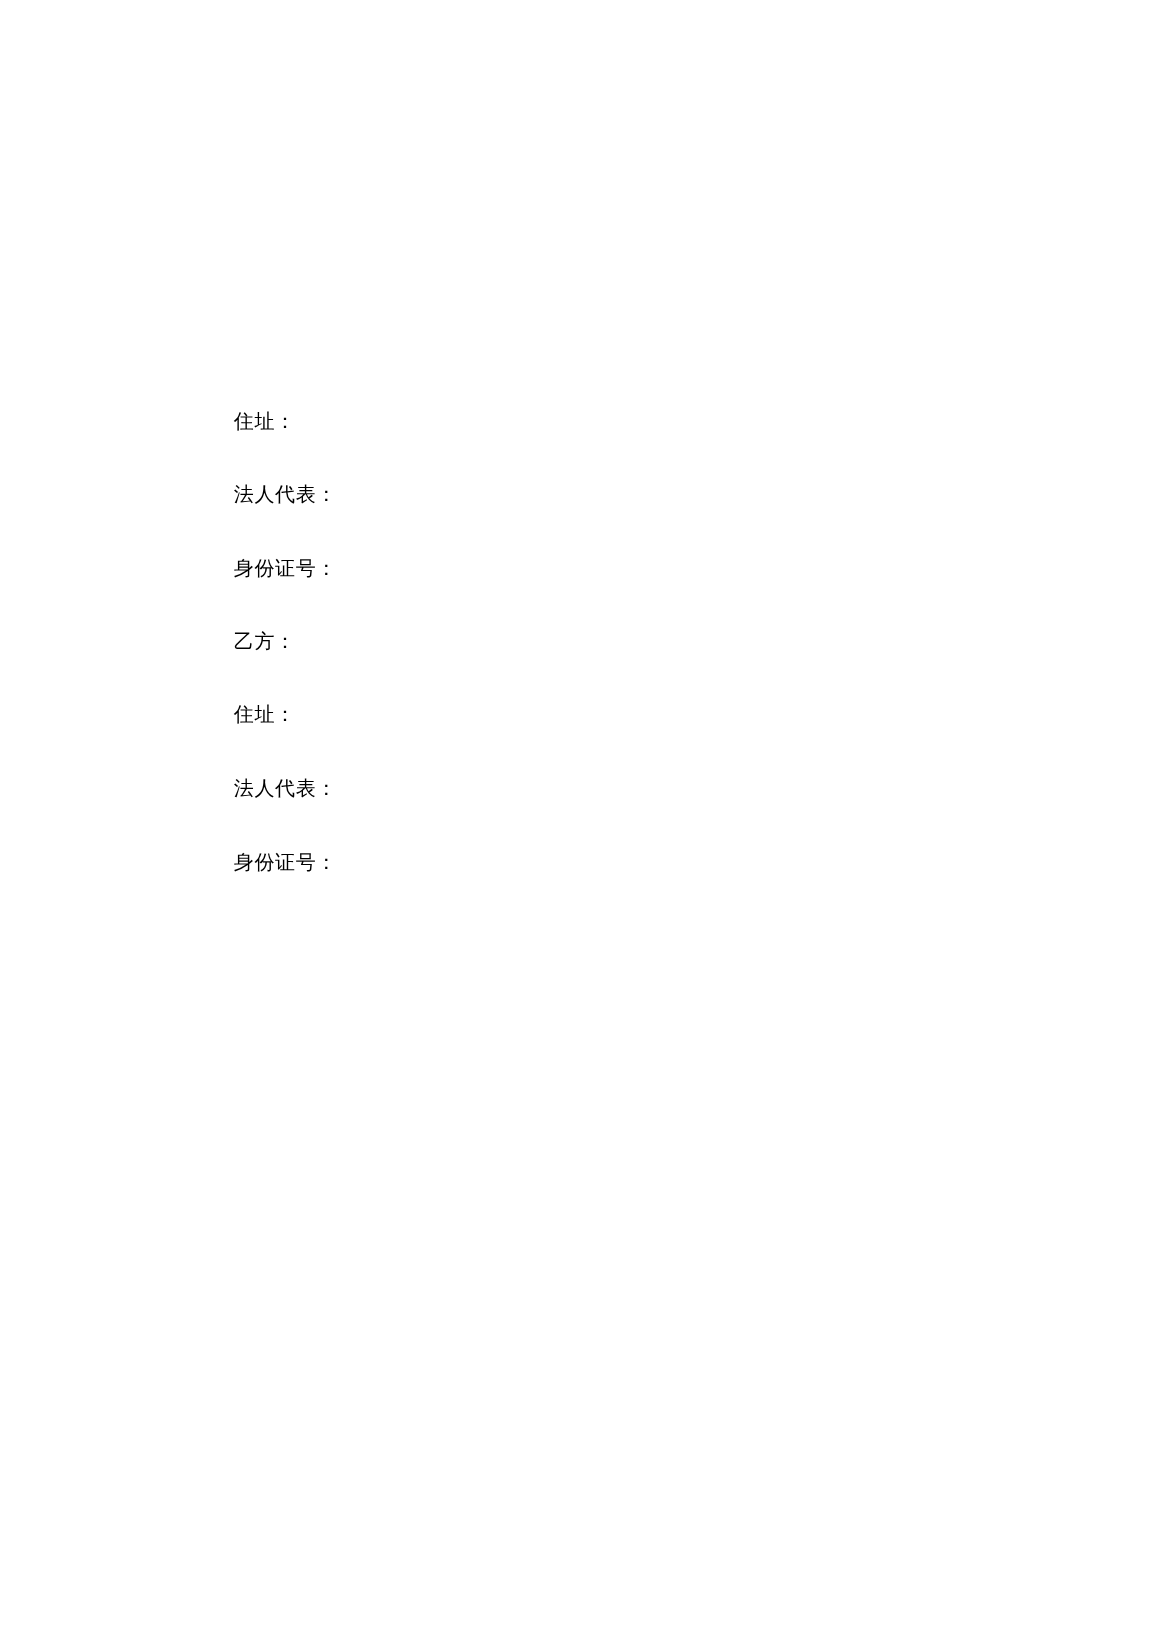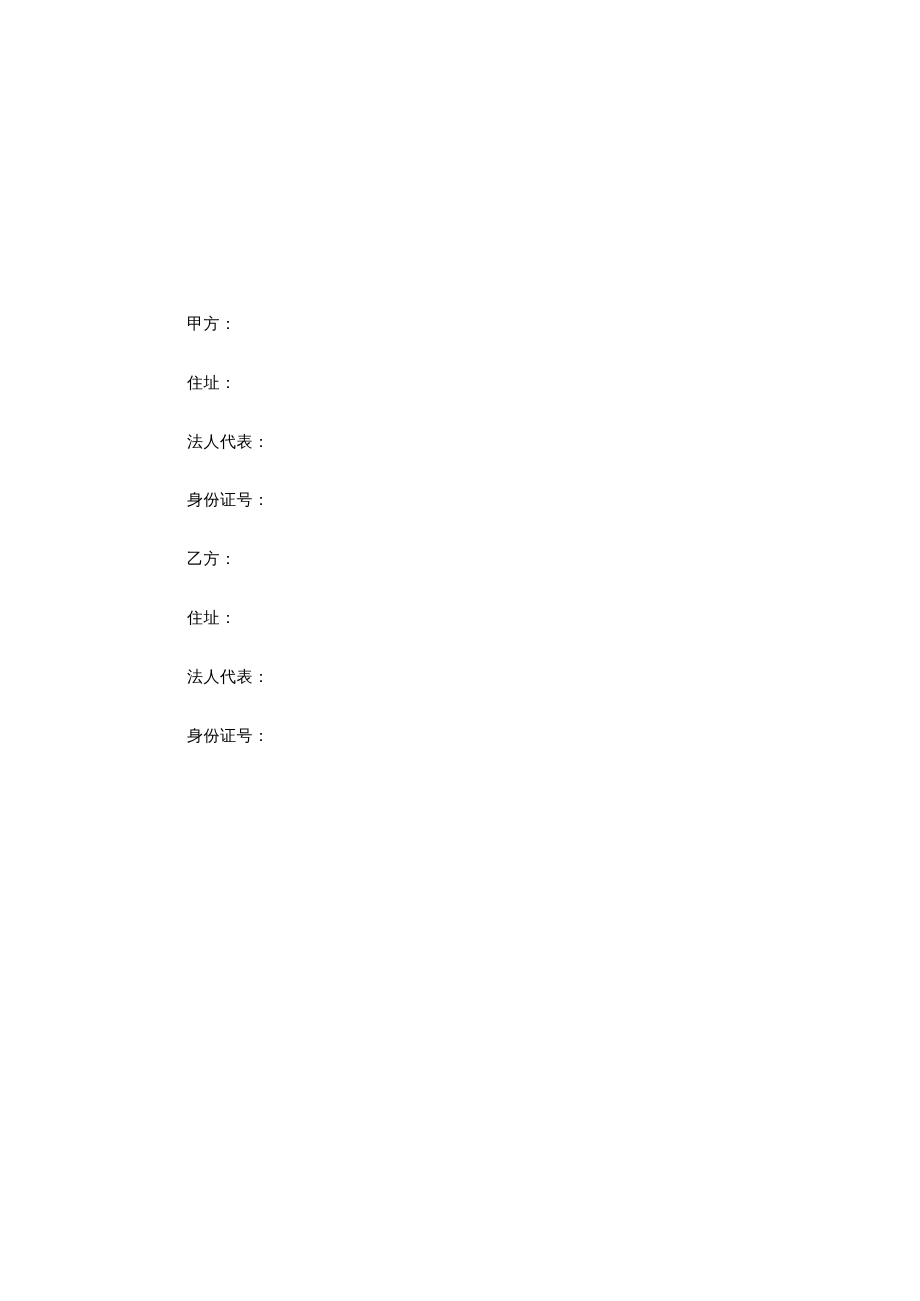--- a/index.html
+++ b/index.html
@@ -37,21 +37,20 @@
     }
     .spacer {
       height: 14px;
     }
   </style>
 </head>
 <body>
 
 <div class="content">
   <div class="spacer"></div>
-  <p class="field">甲方：</p>
   <div class="spacer"></div>
   <p class="field">住址：</p>
   <div class="spacer"></div>
   <p class="field">法人代表：</p>
   <div class="spacer"></div>
   <p class="field">身份证号：</p>
   <div class="spacer"></div>
   <p class="field">乙方：</p>
   <div class="spacer"></div>
   <p class="field">住址：</p>

